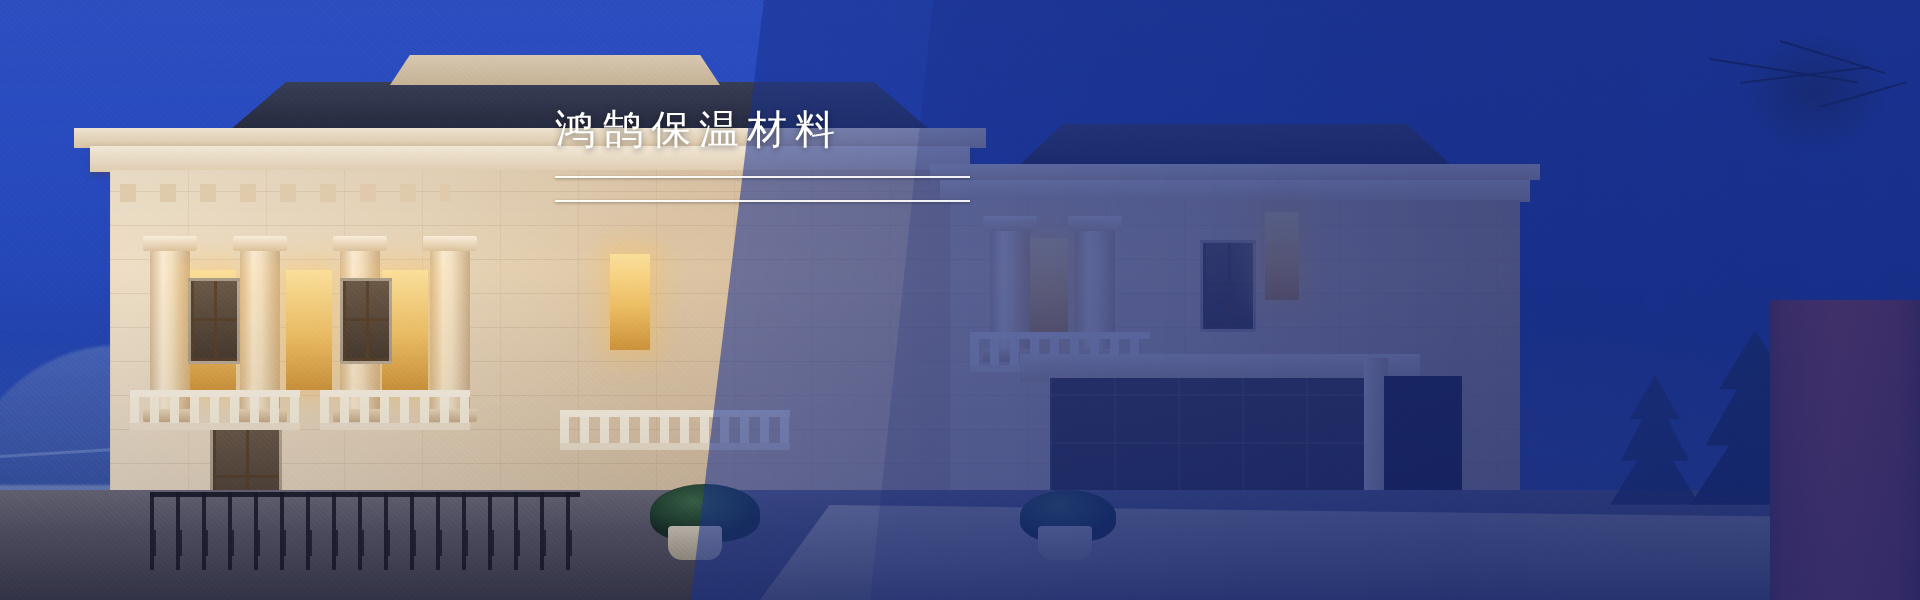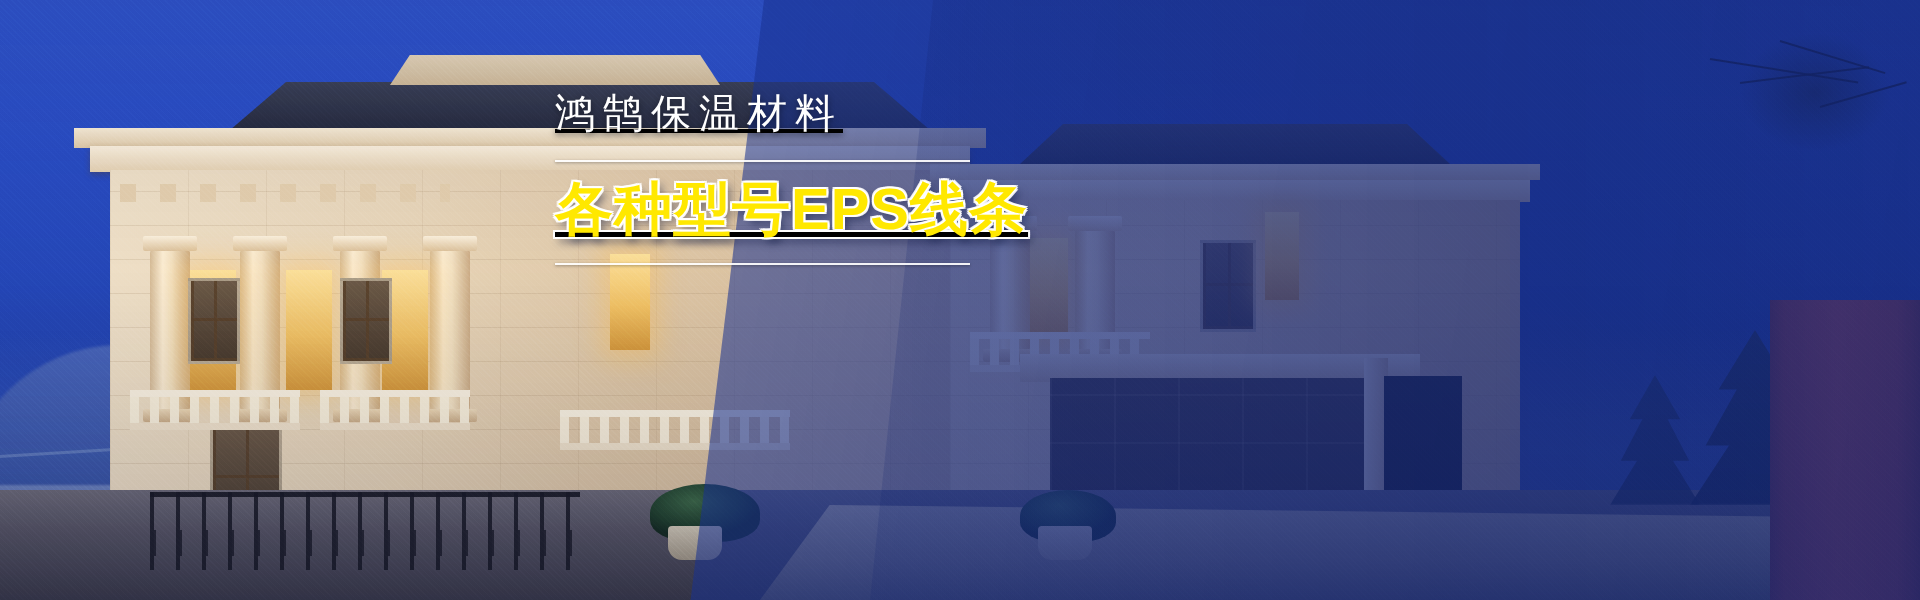--- a/index.html
+++ b/index.html
@@ -268,21 +268,21 @@
     clip-path:polygon(15.0% 0, 100% 0, 100% 100%, 9.6% 100%);
   }
   .overlay-dark {
     position:absolute; top:0; right:0; height:600px; width:1050px;
     background:linear-gradient(90deg, rgba(18,36,112,0.18) 0%, rgba(16,32,104,0.30) 55%, rgba(14,28,96,0.22) 100%);
     clip-path:polygon(6% 0, 100% 0, 100% 100%, 0% 100%);
   }
 
   
   .content{
-    position:absolute; left:555px; top:88px; width:760px;text-decoration:underline;
+    position:absolute; left:555px; top:104px; width:760px;
   }
 
   .brand{
     font-size:40px; line-height:1.25; color:#ffffff;
     letter-spacing:8px; font-weight:400;
     text-shadow:0 2px 6px rgba(0,0,0,.45);
     white-space:nowrap;
   }
 
   .rule{
@@ -424,20 +424,19 @@
   <div class="overlay"></div>
   <div class="overlay-dark"></div>
 
   <div class="content">
 
     <div class="brand">鸿鹄保温材料</div>
 
     <div class="rule"></div>
 
     <div class="headline">
-      <div class="line">各种型号EPS线条</div>
     </div>
 
     <div class="rule bottom"></div>
 
 
   </div>
 </div>
 
 </body></html>

